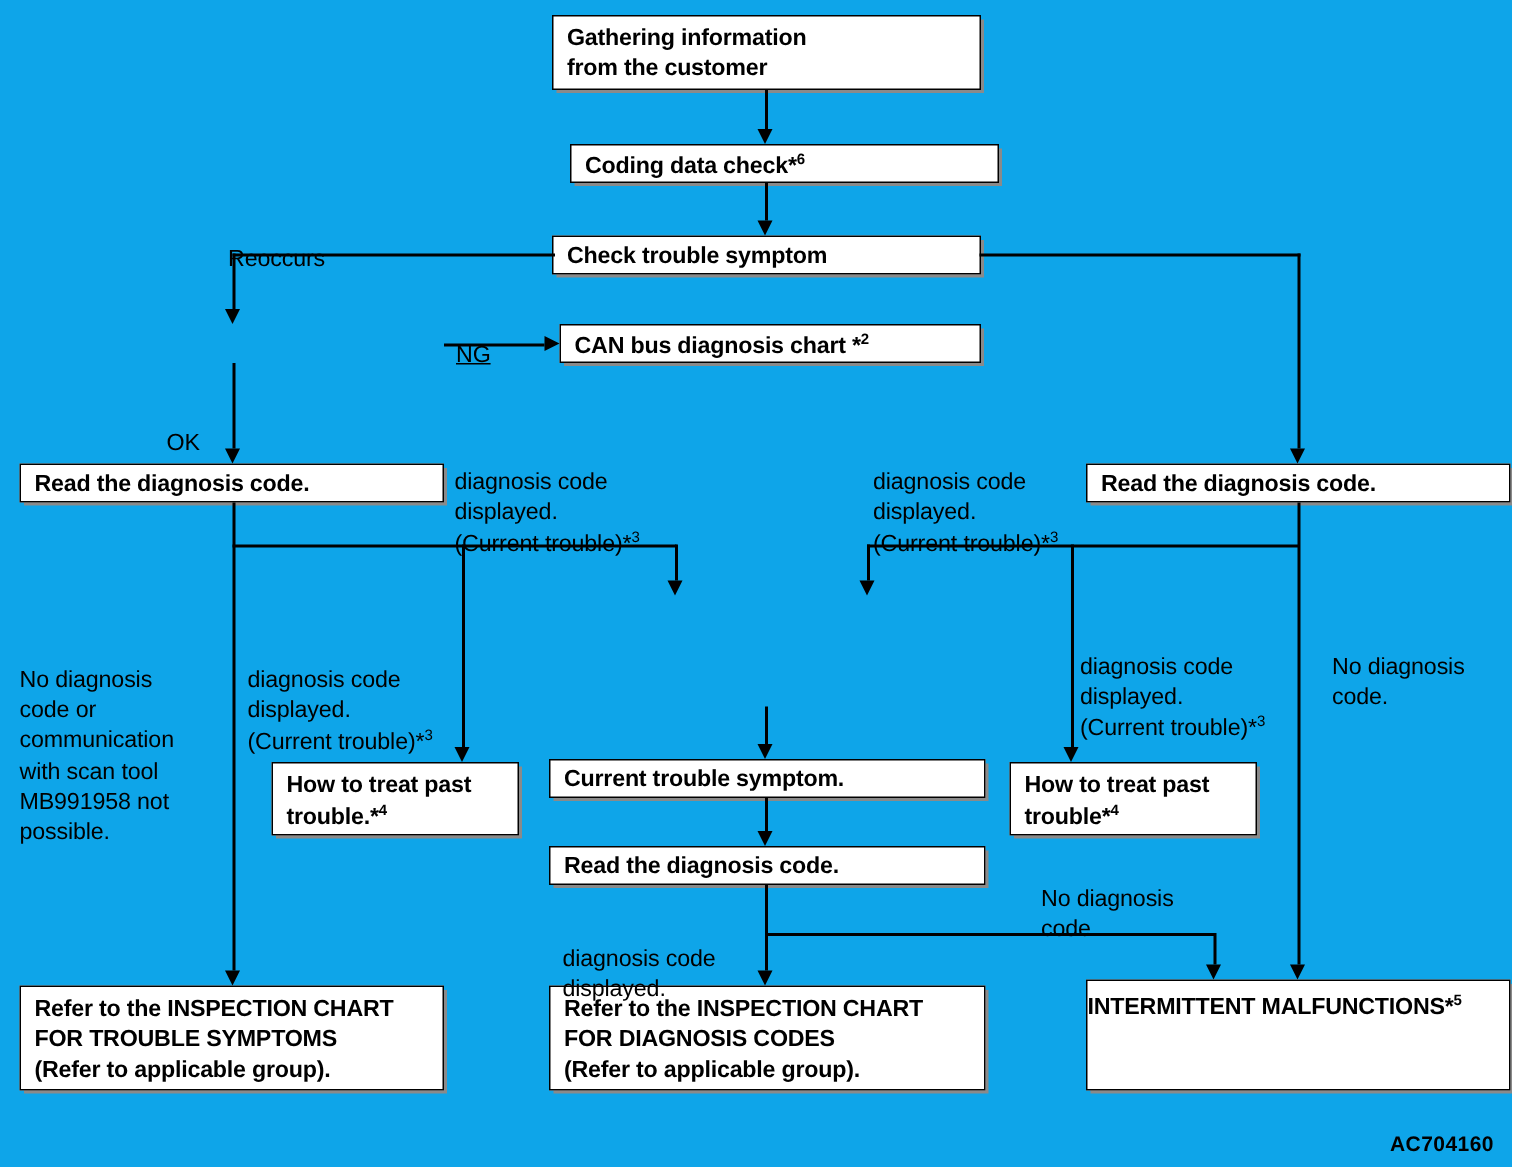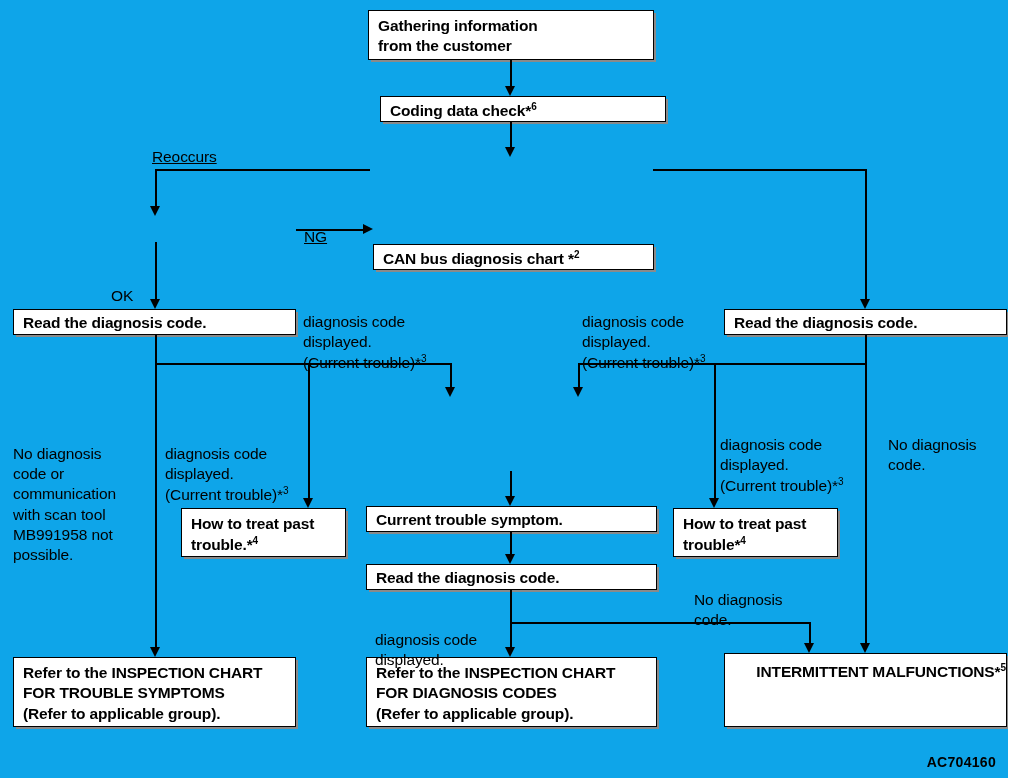--- a/index.html
+++ b/index.html
@@ -87,23 +87,26 @@
 
   <div class="box" style="left:368px; top:10px; width:286px; height:50px;">
     <span style="white-space:pre-line;">Gathering information
 from the customer</span>
   </div>
 
   <div class="box" style="left:368px; top:96px; width:286px; height:26px; padding-top:3px;margin-left:12px;">
     <span>Coding data check*</span><span class="sup">6</span>
   </div>
 
-
-
-  <div class="box" style="left:373px; top:216px; width:281px; height:26px; padding-top:3px;margin-top:28px;">
+  <div class="box" style="left:368px; top:157px; width:286px; height:26px; padding-top:3px;">
+    <span>Check trouble symptom</span>
+  </div>
+
+
+  <div class="box" style="left:373px; top:216px; width:281px; height:26px; padding-top:3px;">
     <span>CAN bus diagnosis chart *</span><span class="sup">2</span>
   </div>
 
   <div class="box" style="left:13px; top:309px; width:283px; height:26px; padding-top:3px;">
     <span>Read the diagnosis code.</span>
   </div>
 
   <div class="box" style="left:724px; top:309px; width:283px; height:26px; padding-top:3px;">
     <span>Read the diagnosis code.</span>
   </div>
@@ -132,25 +135,25 @@
 FOR TROUBLE SYMPTOMS
 (Refer to applicable group).</span>
   </div>
 
   <div class="box" style="left:366px; top:657px; width:291px; height:70px;">
     <span style="white-space:pre-line;">Refer to the INSPECTION CHART
 FOR DIAGNOSIS CODES
 (Refer to applicable group).</span>
   </div>
 
-  <div class="box" style="left:724px; top:653px; width:283px; height:74px; padding-left:0; text-align:right; padding-top:7px;">
+  <div class="box" style="left:724px; top:653px; width:283px; height:74px; padding-left:0; text-align:left; padding-top:7px;">
     <span>INTERMITTENT MALFUNCTIONS*</span><span class="sup">5</span>
   </div>
 
-  <div class="label" style="left:152px; top:127px;text-decoration:underline;">
+  <div class="label" style="left:152px; top:143px;">
     <span>Reoccurs</span>
   </div>
 
 
   <div class="label" style="left:304px; top:207px;text-decoration:underline;">
     <span>NG</span>
   </div>
 
   <div class="label" style="left:111px; top:266px;">
     <span>OK</span>

